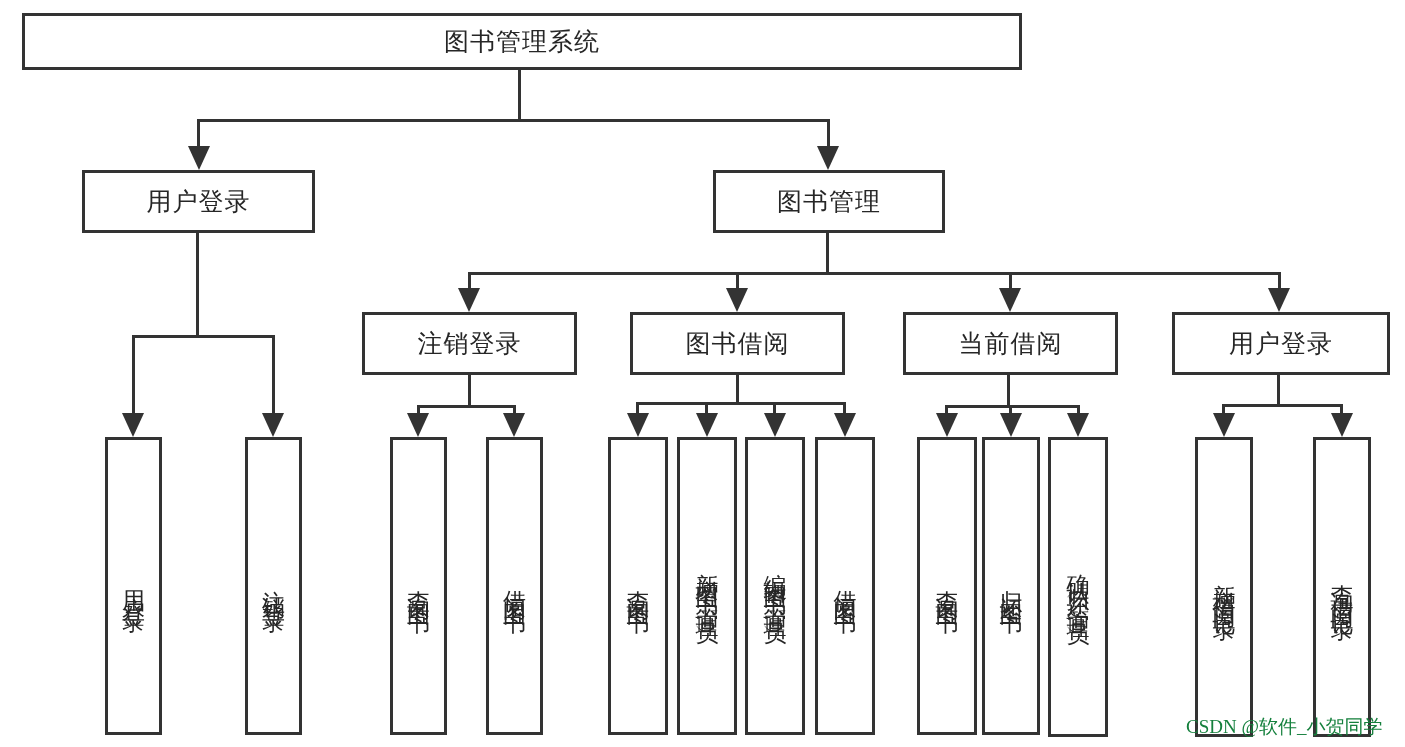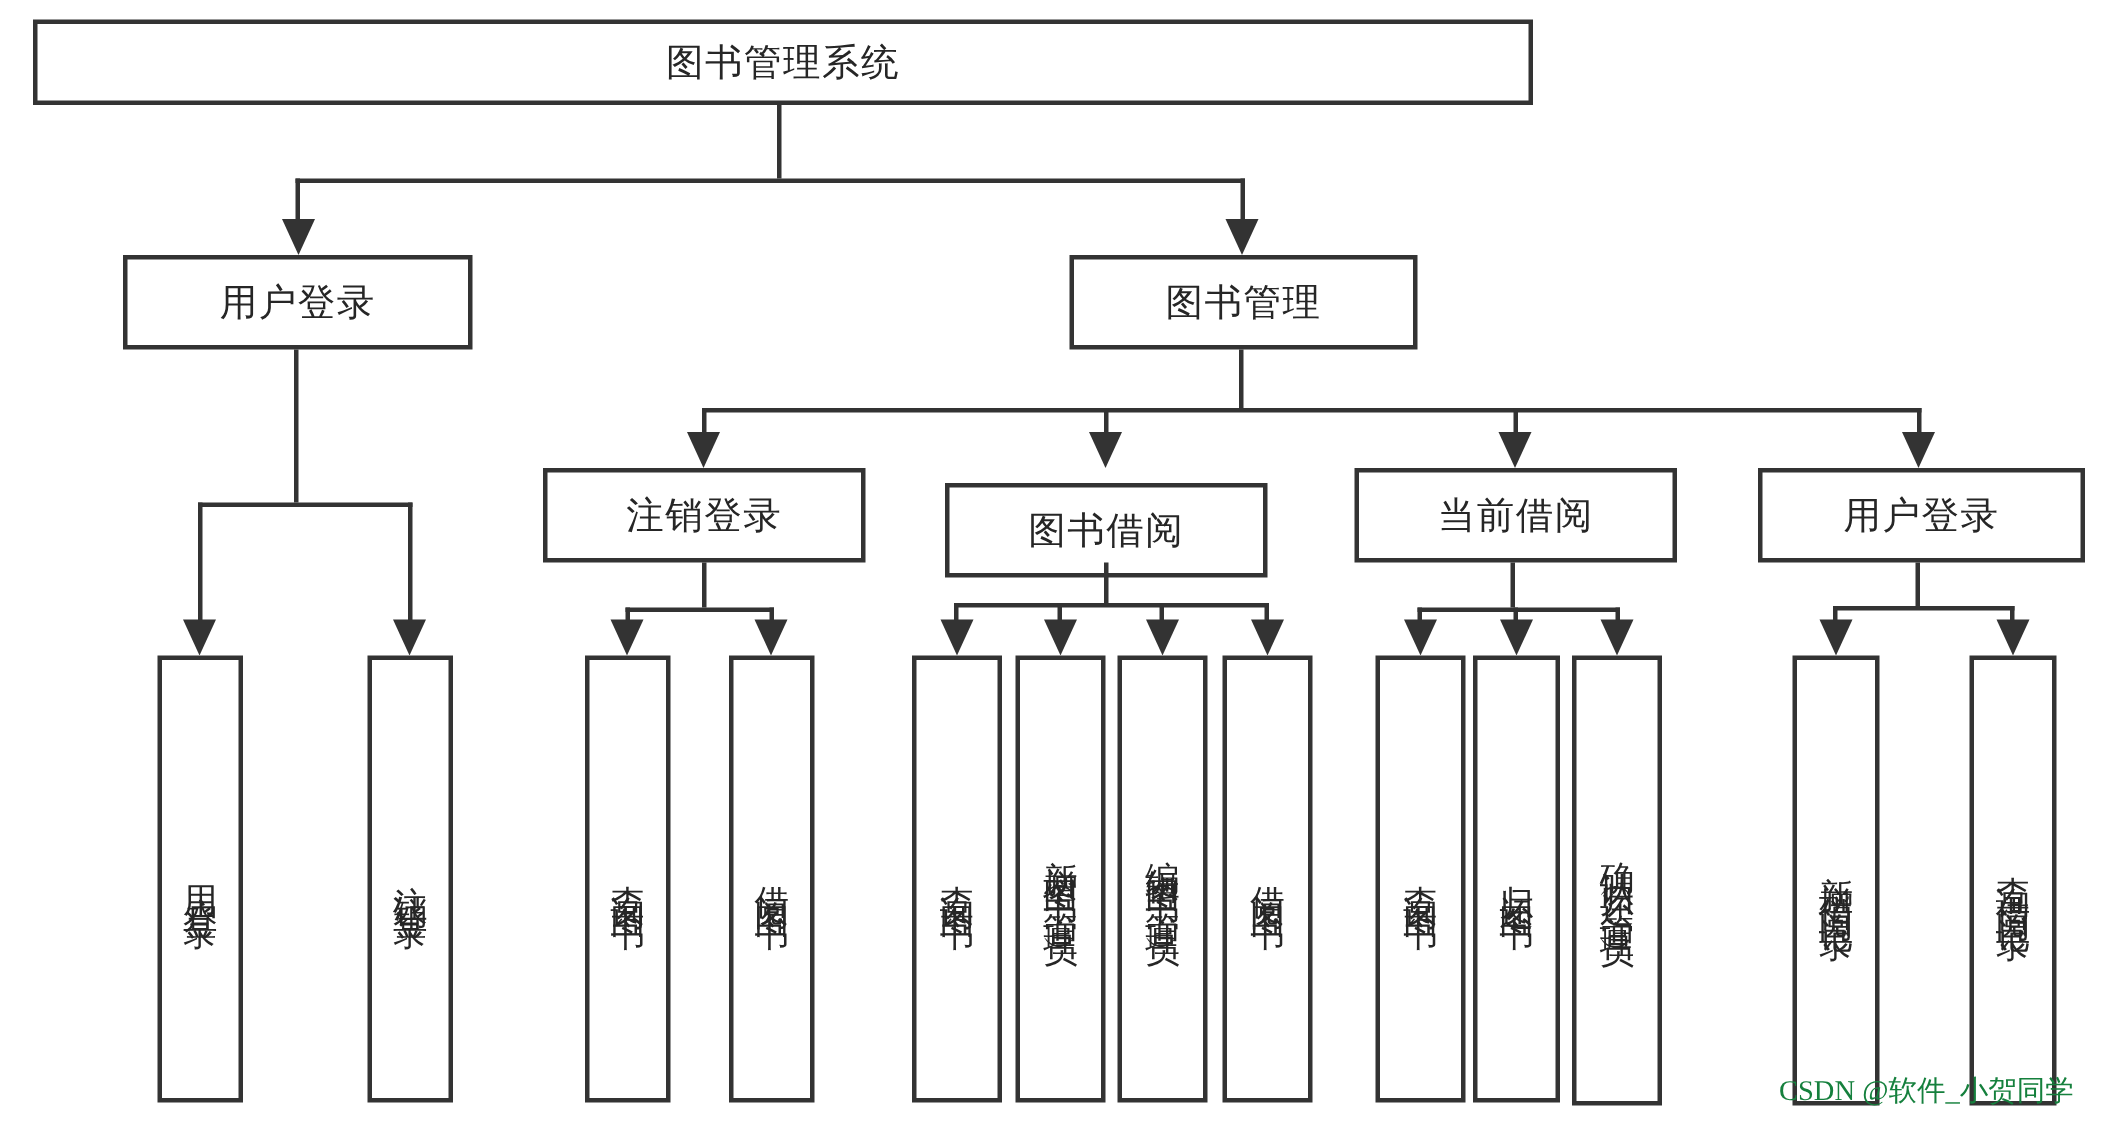--- a/index.html
+++ b/index.html
@@ -65,21 +65,21 @@
   <div class="vl" style="left:1009px;top:272px;height:22px"></div>
   <div class="vl" style="left:1278px;top:272px;height:22px"></div>
   <div class="ar" style="left:458px;top:288px"></div>
   <div class="ar" style="left:726px;top:288px"></div>
   <div class="ar" style="left:999px;top:288px"></div>
   <div class="ar" style="left:1268px;top:288px"></div>
 
   <div class="box hbox" style="left:362px;top:312px;width:215px;height:63px">
     <span>注销登录</span>
   </div>
-  <div class="box hbox" style="left:630px;top:322px;width:215px;height:63px">
+  <div class="box hbox" style="left:630px;top:312px;width:215px;height:63px">
     <span>图书借阅</span>
   </div>
   <div class="box hbox" style="left:903px;top:312px;width:215px;height:63px">
     <span>当前借阅</span>
   </div>
   <div class="box hbox" style="left:1172px;top:312px;width:218px;height:63px">
     <span>用户登录</span>
   </div>
 
   <div class="vl" style="left:468px;top:375px;height:30px"></div>

